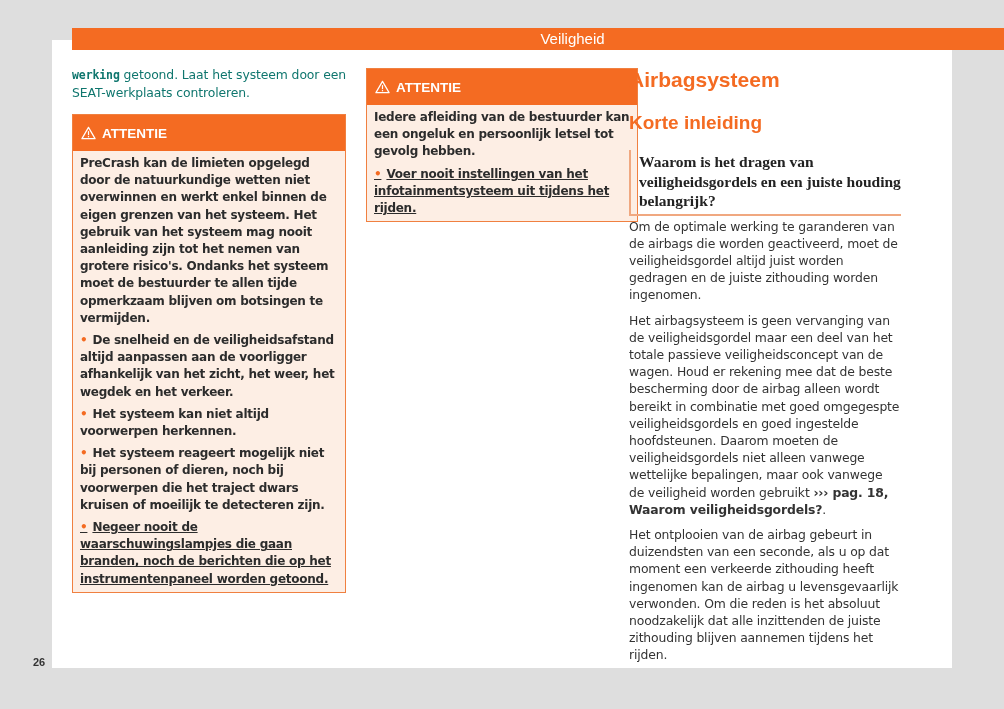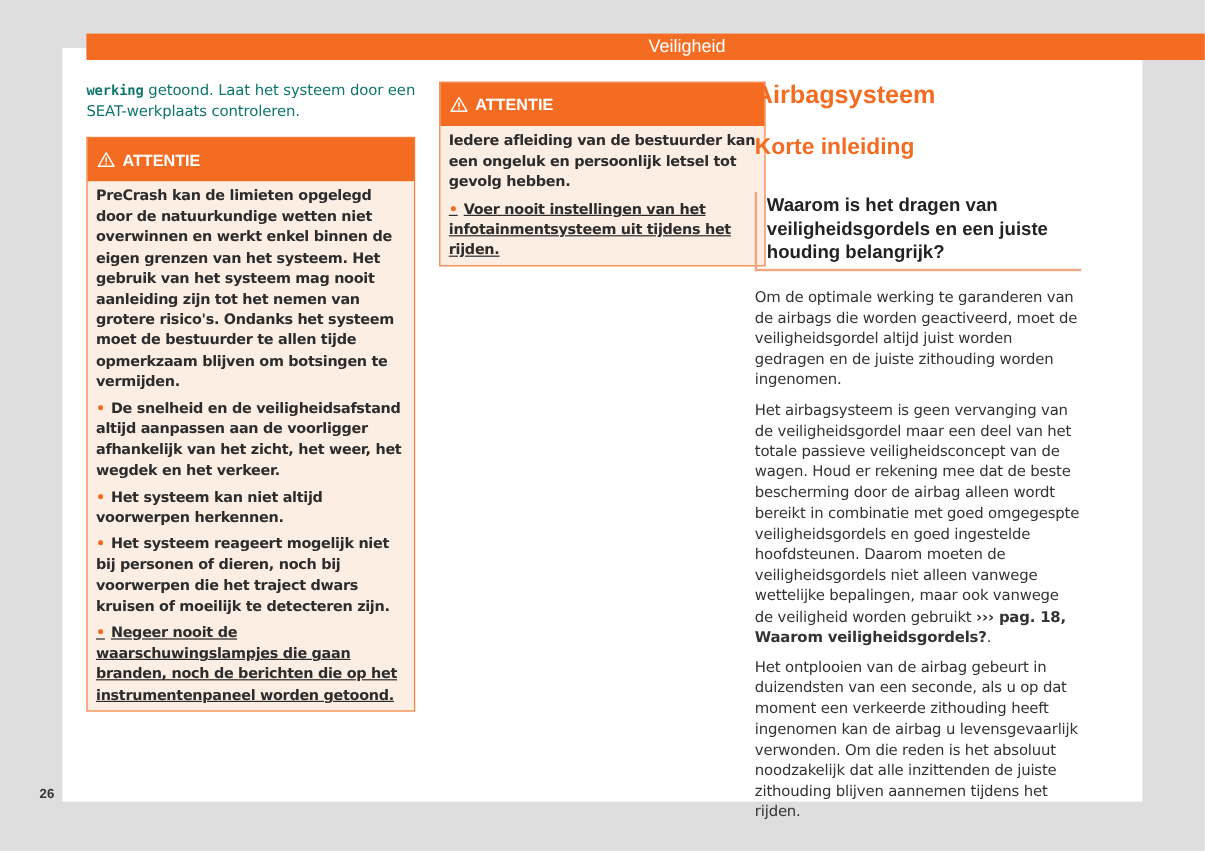--- a/index.html
+++ b/index.html
@@ -103,35 +103,35 @@
     }
     .h2 {
       font-family: "Liberation Sans", sans-serif;
       font-weight: bold;
       color: #f46b22;
       font-size: 19px;
       line-height: 26px;
       margin-top: 16px;
     }
     .h3 {
-      margin-top: 24px;
+      margin-top: 14px;
       border-left: 2px solid #f0a880;
       border-bottom: 2px solid #f0a880;
       padding: 2px 0 3px 8px;
-      font-family: Liberation Sans, sans-serif;
+      font-family: Liberation Serif, serif;
       font-weight: bold;
       font-size: 15.5px;
       line-height: 19.5px;
       color: #222;
     }
     .para {
       font-size: 12.4px;
       line-height: 17.2px;
       color: #333;
-      margin-top: 13px;
+      margin-top: 2px;
       letter-spacing: -0.15px;
     }
     .para + .para { margin-top: 8px; }
     .xref { font-weight: bold; }
   </style>
 </head>
 <body>
 
 <div class="page"></div>
 

